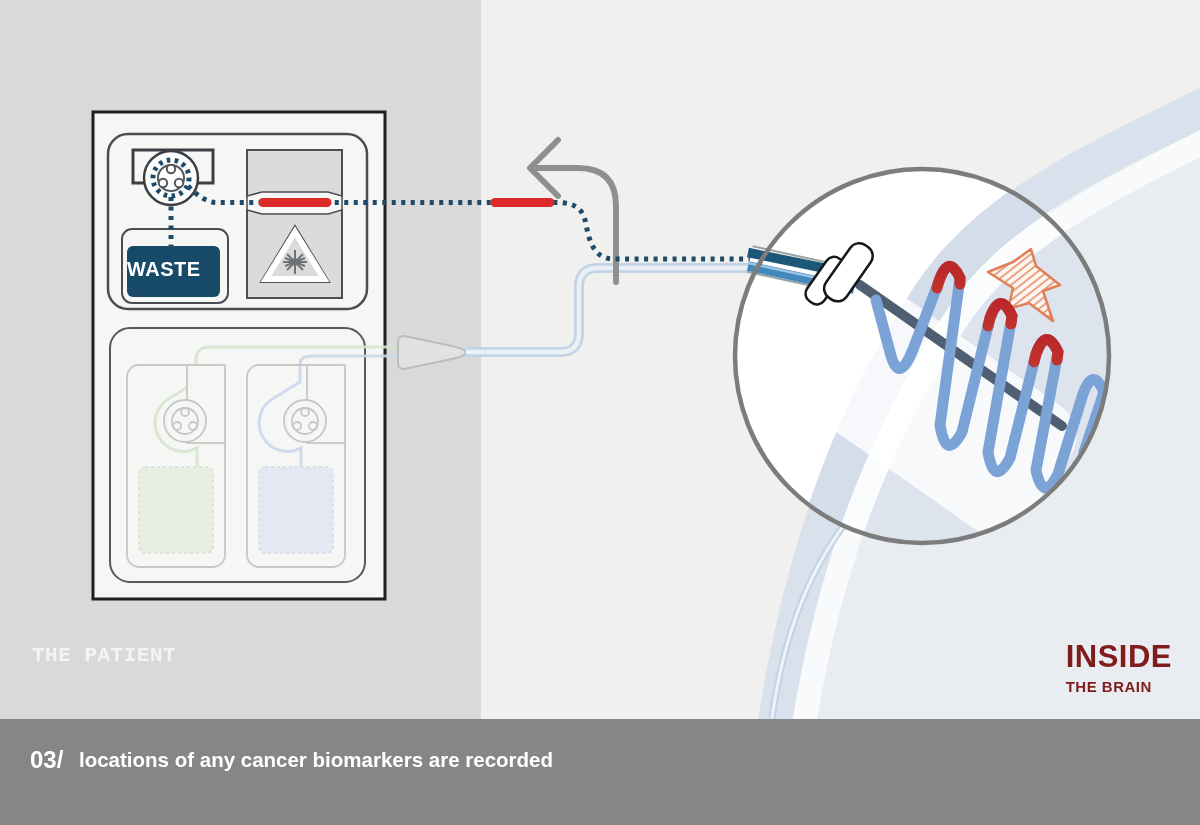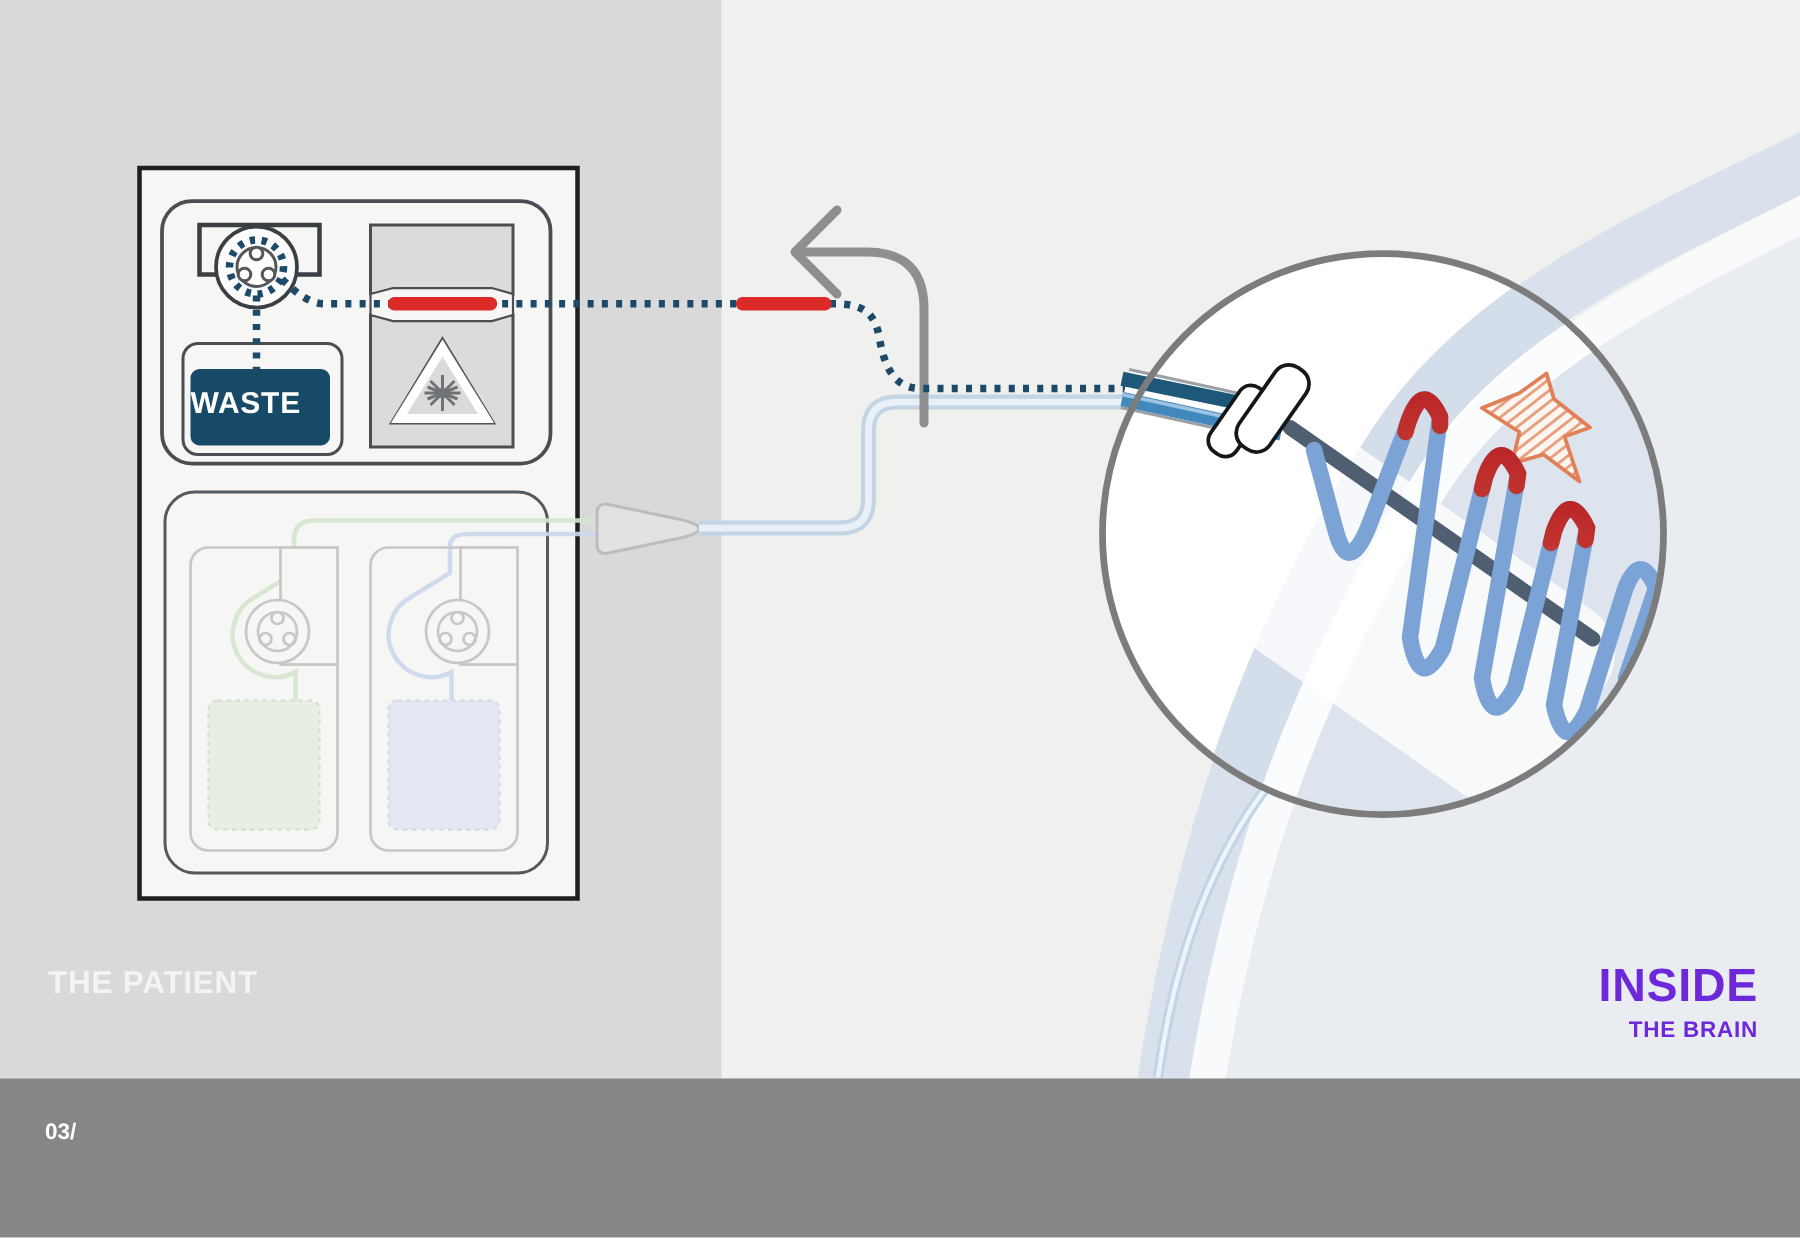--- a/index.html
+++ b/index.html
@@ -4,25 +4,25 @@
 <style>
   html,body{margin:0;padding:0;background:#d9d9da;}
   #stage{position:relative;width:1200px;height:825px;overflow:hidden;
          font-family:"Liberation Sans","DejaVu Sans",sans-serif;}
   #art{position:absolute;left:0;top:0;}
   .txt{position:absolute;font-weight:bold;white-space:nowrap;}
   .waste-label{left:127px;top:258px;width:93px;text-align:left;
       color:#ffffff;font-size:20px;letter-spacing:.5px;}
   .outside-block{left:32px;top:641px;color:#fbfbfb;}
   .outside-block .big{font-size:31px;letter-spacing:.5px;line-height:31px;}
-  .outside-block .small{font-size:21px;letter-spacing:.5px;line-height:21px;margin-top:4px;color:#f4f4f4;}
-  .inside-block{right:28px;top:641px;color:#6d28d9;text-align:right;}
+  .outside-block .small{font-size:21px;letter-spacing:.5px;line-height:21px;margin-top:4px;color:#f4f4f4;font-family:Liberation Mono, monospace;}
+  .inside-block{right:28px;top:641px;color:#7f1d1d;}
   .inside-block .big{font-size:31px;letter-spacing:.5px;line-height:31px;}
   .inside-block .small{font-size:15px;letter-spacing:.5px;line-height:21px;margin-top:4px;}
-  .caption-number{left:30px;top:746px;color:#ffffff;font-size:15px;}
+  .caption-number{left:30px;top:746px;color:#ffffff;font-size:24px;}
   .caption-text{position:absolute;left:79px;top:748px;width:1090px;
       color:#ffffff;font-size:20.5px;font-weight:bold;line-height:23px;white-space:normal;}
   .caption-text .l1{text-align:justify;text-align-last:justify;white-space:nowrap;}
   .caption-text .l2{text-align:left;white-space:nowrap;}
 </style>
 </head>
 <body>
 
 <div id="stage">
 
@@ -209,15 +209,16 @@
 </div>
 
 <div class="txt inside-block">
   <div class="big">INSIDE</div>
   <div class="small">THE BRAIN</div>
 </div>
 
 <div class="txt caption-number">03/</div>
 
 <div class="caption-text">
+  <div class="l2">locations of any cancer biomarkers are recorded</div>
 </div>
 
 </div>
 
 </body></html>

